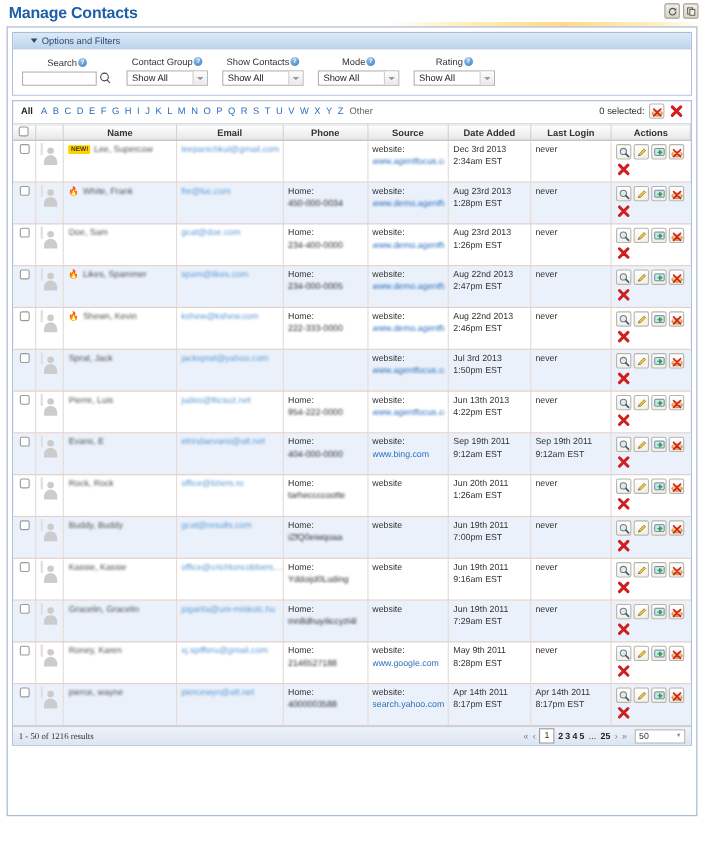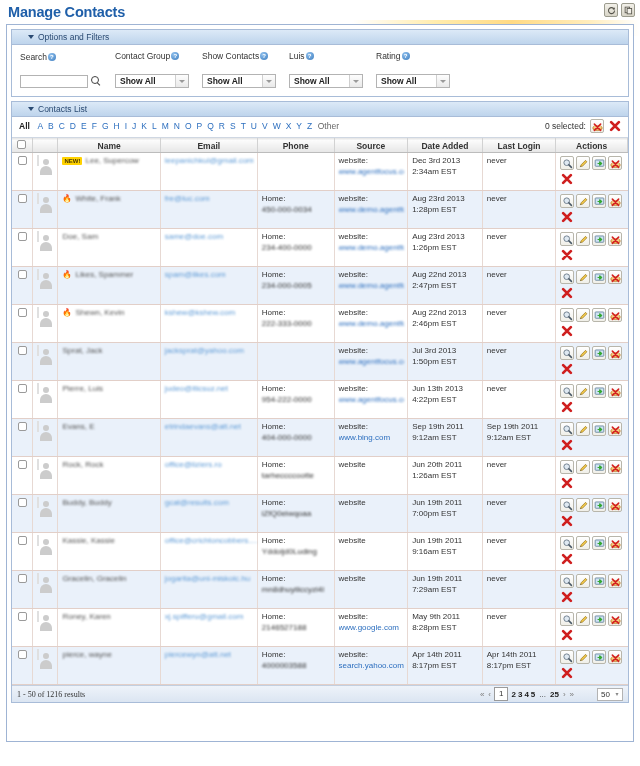--- a/index.html
+++ b/index.html
@@ -89,22 +89,22 @@
     border-right: 3px solid transparent;
     border-top: 4px solid #2a4a72;
     margin-right: 4px;
   }
   .panel-body { background: #ffffff; padding: 6px 8px 8px 8px; }
 
   
   .filters { display: flex; align-items: flex-end; gap: 13px; }
   .field { display: flex; flex-direction: column; }
   .field-label {
-    font-size: 8.5px; color: #333; margin-bottom: 13px;
-    display: flex; align-items: center; gap: 1px;
+    font-size: 8.5px; color: #333; margin-bottom: 3px;
+    display: flex; align-items: center; gap: 1px; justify-content: center;
   }
   .help-icon {
     width: 8px; height: 8px; border-radius: 50%;
     background: radial-gradient(circle at 35% 30%, #8fc0ee, #3f7ebf);
     color: #fff; font-size: 6px; line-height: 8px;
     text-align: center; font-weight: bold;
     display: inline-block; cursor: pointer;
   }
   .search-row { display: flex; align-items: center; gap: 3px; }
   .search-input {
@@ -131,21 +131,20 @@
     position: relative;
     width: 74px; height: 14px;
     border: 1px solid #b3b3b3;
     background: #fff;
     font-size: 8.5px;
     line-height: 13px;
     padding-left: 4px;
     box-sizing: border-box;
     cursor: pointer;
     color: #222;
-    font-weight: bold;
   }
   .select .sel-btn {
     position: absolute; right: 0; top: 0; bottom: 0;
     width: 12px;
     border-left: 1px solid #cfcfcf;
     background: linear-gradient(#fdfdfd, #e9e9e9);
     display: flex; align-items: center; justify-content: center;
   }
   .caret {
     width: 0; height: 0;
@@ -292,28 +291,28 @@
   .pg.arrow { color: #7b7b7b; }
   .pg.cur {
     border: 1px solid #9a9a9a;
     background: #fff;
     padding: 0 4px;
     line-height: 12px;
   }
   .pg.num { font-weight: bold; color: #1a1a1a; }
   .perpage {
     position: relative;
-    width: 26px; height: 13px;
+    width: 46px; height: 13px;
     border: 1px solid #b3b3b3;
     background: #fff;
     font-size: 8px;
     line-height: 12px;
     padding-left: 3px;
     box-sizing: border-box;
-    margin-left: 20px;
+    margin-left: 4px;
     cursor: pointer;
   }
   .perpage .pp-btn {
     position: absolute; right: 1px; top: 0; bottom: 0;
     width: 8px; display: flex; align-items: center; justify-content: center;
     color: #888; font-size: 6px;
   }
 </style>
 </head>
 <body>
@@ -379,21 +378,21 @@
           <div class="select">
             <span>Show All</span>
             <span class="sel-btn">
                 <span class="caret"></span>
               </span>
           </div>
         </div>
 
         <div class="field">
           <div class="field-label">
-            <span>Luis</span>
+            <span>Mode</span>
             <span class="help-icon">?</span>
           </div>
           <div class="select">
             <span>Show All</span>
             <span class="sel-btn">
                 <span class="caret"></span>
               </span>
           </div>
         </div>
 
@@ -408,24 +407,20 @@
                 <span class="caret"></span>
               </span>
           </div>
         </div>
 
       </div>
     </div>
   </div>
 
   <div class="panel">
-    <div class="panel-head">
-      <span class="tri"></span>
-      <span>Contacts List</span>
-    </div>
 
     <div>
 
       <div class="alpha-bar">
         <span class="alpha-all">All</span>
         <span id="alpha-letters"><span class="alpha-letter">A</span><span class="alpha-letter">B</span><span class="alpha-letter">C</span><span class="alpha-letter">D</span><span class="alpha-letter">E</span><span class="alpha-letter">F</span><span class="alpha-letter">G</span><span class="alpha-letter">H</span><span class="alpha-letter">I</span><span class="alpha-letter">J</span><span class="alpha-letter">K</span><span class="alpha-letter">L</span><span class="alpha-letter">M</span><span class="alpha-letter">N</span><span class="alpha-letter">O</span><span class="alpha-letter">P</span><span class="alpha-letter">Q</span><span class="alpha-letter">R</span><span class="alpha-letter">S</span><span class="alpha-letter">T</span><span class="alpha-letter">U</span><span class="alpha-letter">V</span><span class="alpha-letter">W</span><span class="alpha-letter">X</span><span class="alpha-letter">Y</span><span class="alpha-letter">Z</span></span>
         <span class="alpha-other">Other</span>
 
         <div class="selected-wrap">
           <span class="selected-text">0 selected:</span>
@@ -591,21 +586,21 @@
                 </td>
               </tr>
               <tr>
                 <td style="text-align:center"><span class="cb"></span></td>
                 <td><span class="avatar"></span></td>
                 <td>
                   <span class="name-cell">
                     <span class="blur-name">Doe, Sam</span>
                   </span>
                 </td>
-                <td><span class="blur-soft email-link nowrap">same@doe.com</span></td>
+                <td><span class="blur-soft email-link nowrap">gcat@doe.com</span></td>
                 <td>
                   <div>Home:</div>
                   <div class="blur-soft">234-400-0000</div>
                 </td>
                 <td>
                   <div class="src-label">website:</div>
                   <div class="blur-soft src-link nowrap">www.demo.agentfocus ...</div>
                 </td>
                 <td>
                   <div>Aug 23rd 2013</div>

